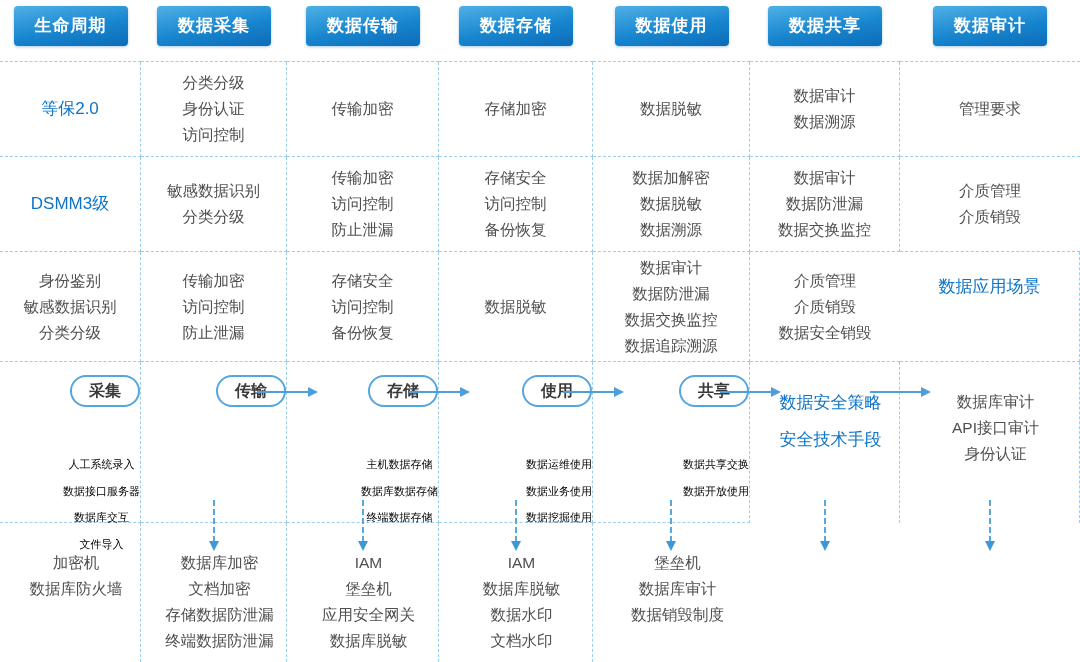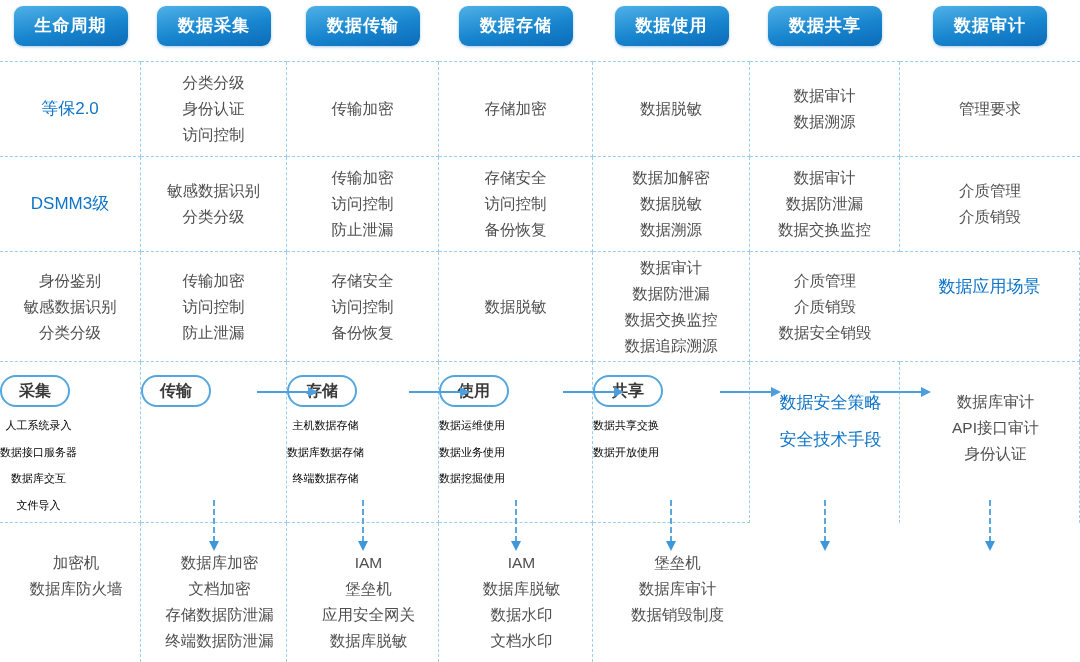--- a/index.html
+++ b/index.html
@@ -14,41 +14,41 @@
     width:1080px; height:662px;
   }
   .gcell { border-right:1px dashed #9CCDEF; border-bottom:1px dashed #9CCDEF; box-sizing:border-box; }
   .lc { border-right:none; }
   .lr { border-bottom:none;padding-left:12px; }
 
   .hcell { display:flex; justify-content:center; align-items:flex-start; padding-top:6px; border-bottom:1px dashed #9CCDEF; }
   .hbtn {
     background:linear-gradient(170deg,#4FB0E6 0%,#1886CF 55%,#0C6BB8 100%);
     color:#fff; font-weight:bold; font-size:17px; letter-spacing:1px;
-    padding:10px 21px; border-radius:9px; line-height:20px;
+    padding:10px 21px; border-radius:4px; line-height:20px;
     box-shadow:0 1px 3px rgba(12,107,184,0.35);
     white-space:nowrap;
   }
 
   .label-cell {
     display:flex; align-items:center; justify-content:center; text-align:center;
     color:#0E74C7; font-weight:normal; font-size:17px; line-height:26px; white-space:pre-line;
   }
   .label-top { align-items:flex-start; padding-top:22px; box-sizing:border-box; }
   .label-loose { line-height:37px; }
 
   .cell {
     display:flex; align-items:center; justify-content:center; text-align:center;
     color:#4F4F4F; font-size:15.5px; line-height:26px; white-space:pre-line;
   }
   .tech-cell { align-items:flex-start; padding-top:27px; box-sizing:border-box; }
 
   .stage-cell {
-    display:flex; flex-direction:column; align-items:flex-start;
-    padding-top:13px; box-sizing:border-box;
+    display:flex; flex-direction:column; align-items:flex-end;
+    padding-top:13px; box-sizing:border-box;gap:39px;
   }
   .badge {
     border:2px solid #54A7DE; border-radius:17px; background:#fff;
     padding:2px 17px; font-weight:bold; font-size:16px; color:#3A3A3A;
     line-height:24px; margin-bottom:5px; white-space:nowrap;
   }
   .stage-items {
     color:#000000; font-size:11px; line-height:26.5px;
     text-align:center; white-space:pre-line;
   }

